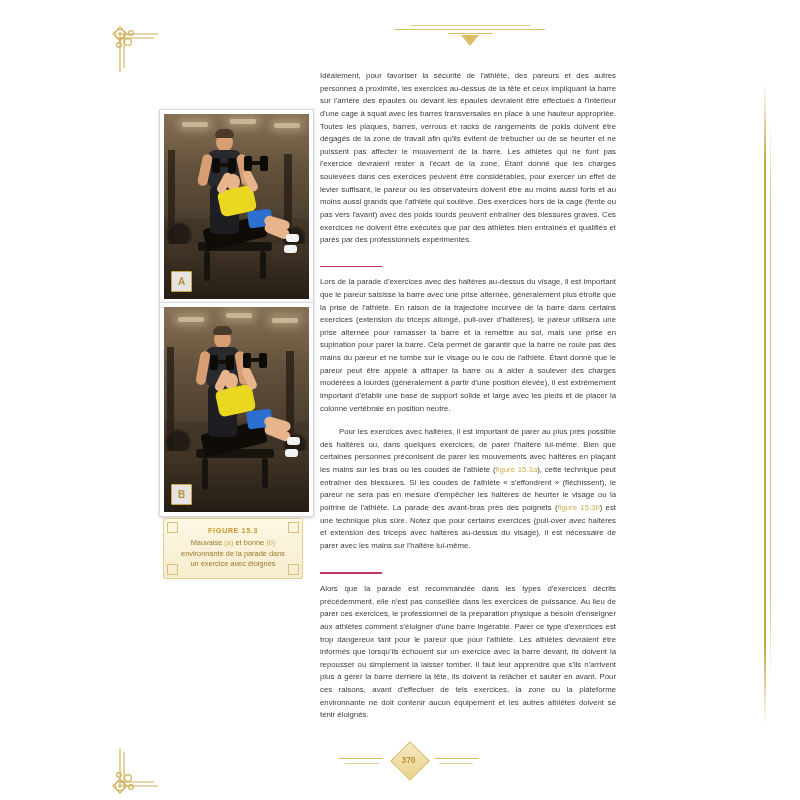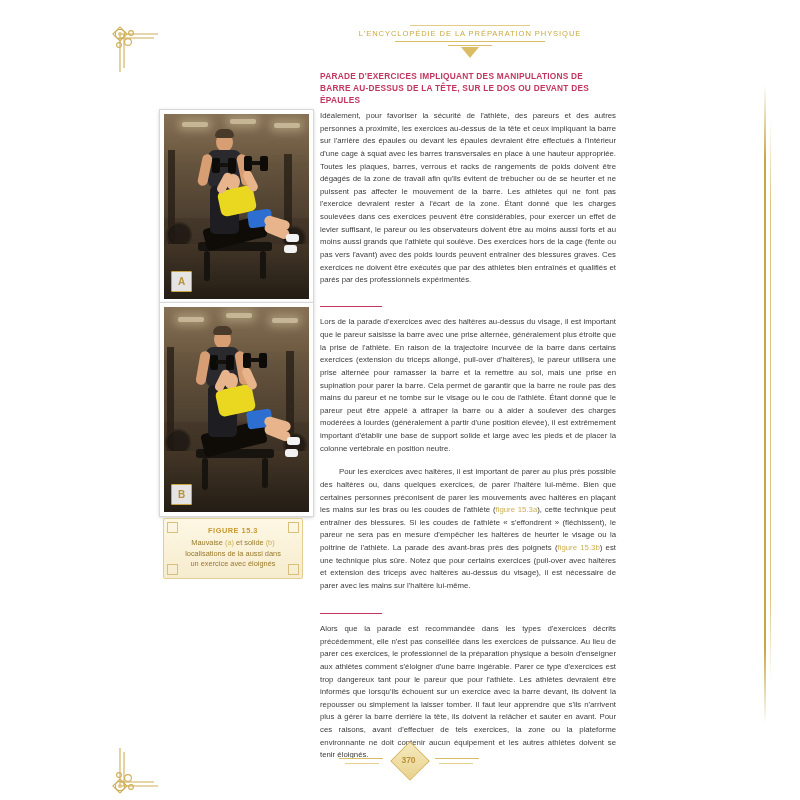--- a/index.html
+++ b/index.html
@@ -203,21 +203,20 @@
           <circle cx="14" cy="14" r="2"></circle>
         </g>
     </svg>
   </div>
 
   <div class="rule-right"></div>
   <div class="rule-right-2"></div>
 
   <div class="header">
     <div class="hline thin"></div>
-    <div class="htext">L'ENCYCLOPÉDIE DE LA PRÉPARATION PHYSIQUE</div>
     <div class="hline"></div>
     <div class="hdr-deco">
       <div class="bar"></div>
       <div class="tri"></div>
     </div>
   </div>
 
   <div class="photo photo-a">
     <div class="ph-inner">
       <div class="gym-bg"></div>
@@ -310,29 +309,28 @@
     <div class="photo-label">B</div>
   </div>
 
   <div class="figbox">
     <span class="fcorner fc-tl"></span>
     <span class="fcorner fc-tr"></span>
     <span class="fcorner fc-bl"></span>
     <span class="fcorner fc-br"></span>
     <div class="fig-title">FIGURE 15.3</div>
     <div class="fig-cap">
-      <span>Mauvaise </span><span class="ab">(a)</span><span> et solide </span><span class="ab">(b)</span><br>
-      <span>localisations de la aussi dans</span><br>
+      <span>Mauvaise </span><span class="ab">(a)</span><span> et bonne </span><span class="ab">(b)</span><br>
+      <span>environnante de la parade dans</span><br>
       <span>un exercice avec éloignés</span>
     </div>
   </div>
 
   <div class="col">
 
-    <h2 class="sect">PARADE D'EXERCICES IMPLIQUANT DES MANIPULATIONS DE BARRE AU-DESSUS DE LA TÊTE, SUR LE DOS OU DEVANT DES ÉPAULES</h2>
     <p class="body">Idéalement, pour favoriser la sécurité de l'athlète, des pareurs et des autres personnes à proximité, les exercices au-dessus de la tête et ceux impliquant la barre sur l'arrière des épaules ou devant les épaules devraient être effectués à l'intérieur d'une cage à squat avec les barres transversales en place à une hauteur appropriée. Toutes les plaques, barres, verrous et racks de rangements de poids doivent être dégagés de la zone de travail afin qu'ils évitent de trébucher ou de se heurter et ne puissent pas affecter le mouvement de la barre. Les athlètes qui ne font pas l'exercice devraient rester à l'écart de la zone. Étant donné que les charges soulevées dans ces exercices peuvent être considérables, pour exercer un effet de levier suffisant, le pareur ou les observateurs doivent être au moins aussi forts et au moins aussi grands que l'athlète qui soulève. Des exercices hors de la cage (fente ou pas vers l'avant) avec des poids lourds peuvent entraîner des blessures graves. Ces exercices ne doivent être exécutés que par des athlètes bien entraînés et qualifiés et parés par des professionnels expérimentés.</p>
 
     <div class="gap-a"></div>
 
     <div class="sect-rule"></div>
     <p class="body">Lors de la parade d'exercices avec des haltères au-dessus du visage, il est important que le pareur saisisse la barre avec une prise alternée, généralement plus étroite que la prise de l'athlète. En raison de la trajectoire incurvée de la barre dans certains exercices (extension du triceps allongé, pull-over d'haltères), le pareur utilisera une prise alternée pour ramasser la barre et la remettre au sol, mais une prise en supination pour parer la barre. Cela permet de garantir que la barre ne roule pas des mains du pareur et ne tombe sur le visage ou le cou de l'athlète. Étant donné que le pareur peut être appelé à attraper la barre ou à aider à soulever des charges modérées à lourdes (généralement à partir d'une position élevée), il est extrêmement important d'établir une base de support solide et large avec les pieds et de placer la colonne vertébrale en position neutre.</p>
     <p class="body indent"><span>Pour les exercices avec haltères, il est important de parer au plus près possible des haltères ou, dans quelques exercices, de parer l'haltère lui-même. Bien que certaines personnes préconisent de parer les mouvements avec haltères en plaçant les mains sur les bras ou les coudes de l'athlète (</span><span class="figref">figure 15.3a</span><span>), cette technique peut entraîner des blessures. Si les coudes de l'athlète « s'effondrent » (fléchissent), le pareur ne sera pas en mesure d'empêcher les haltères de heurter le visage ou la poitrine de l'athlète. La parade des avant-bras près des poignets (</span><span class="figref">figure 15.3b</span><span>) est une technique plus sûre. Notez que pour certains exercices (pull-over avec haltères et extension des triceps avec haltères au-dessus du visage), il est nécessaire de parer avec les mains sur l'haltère lui-même.</span></p>
 
     <div class="gap-b"></div>
 

